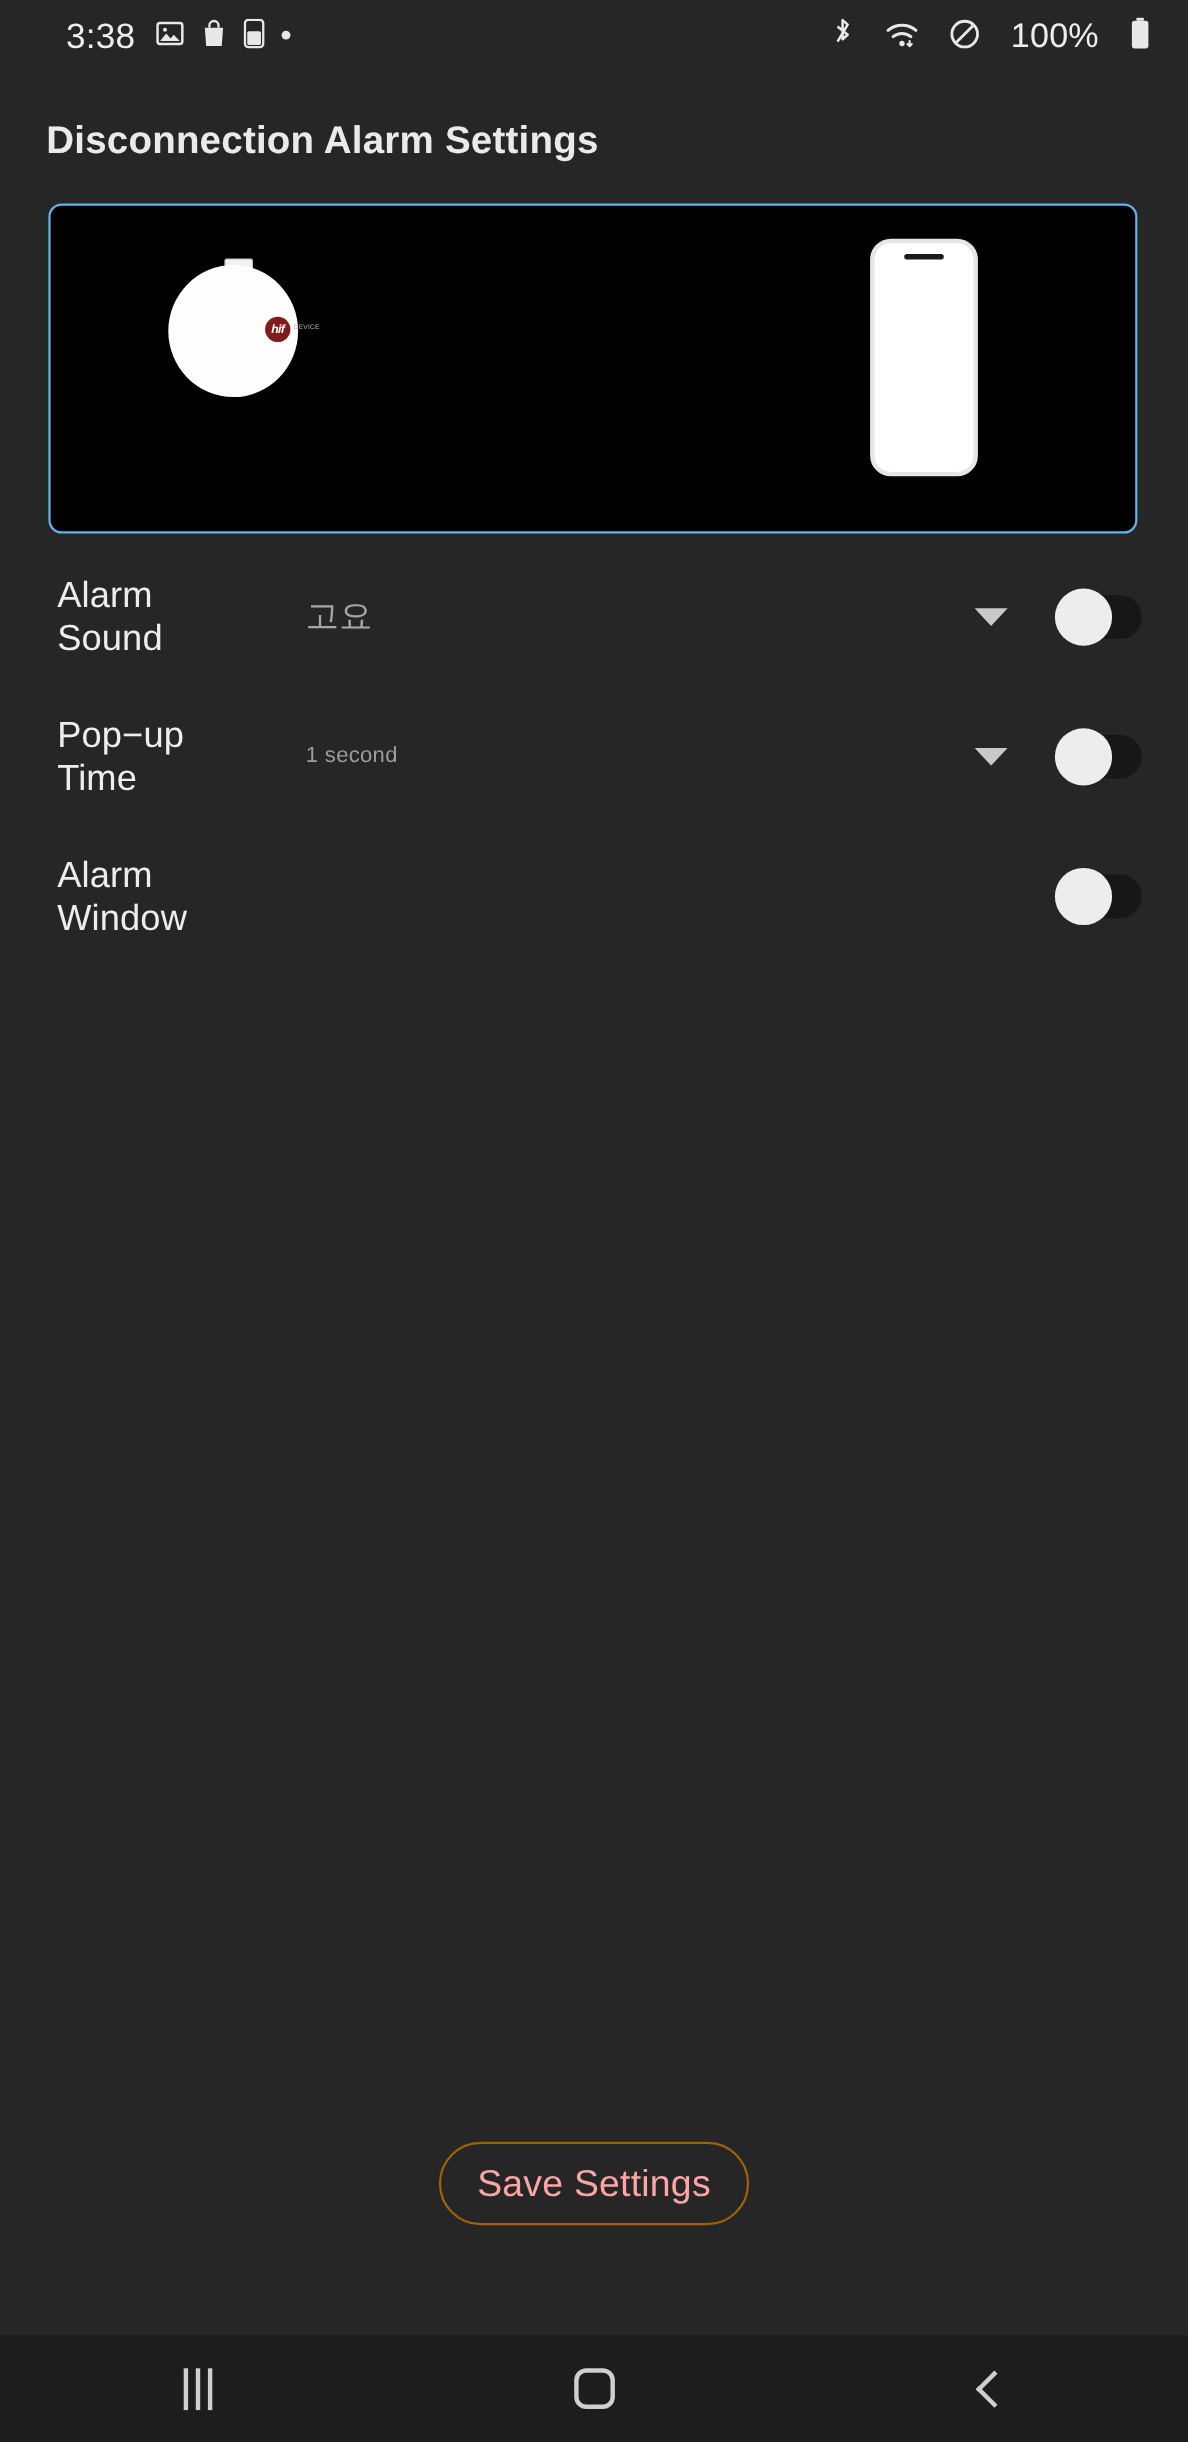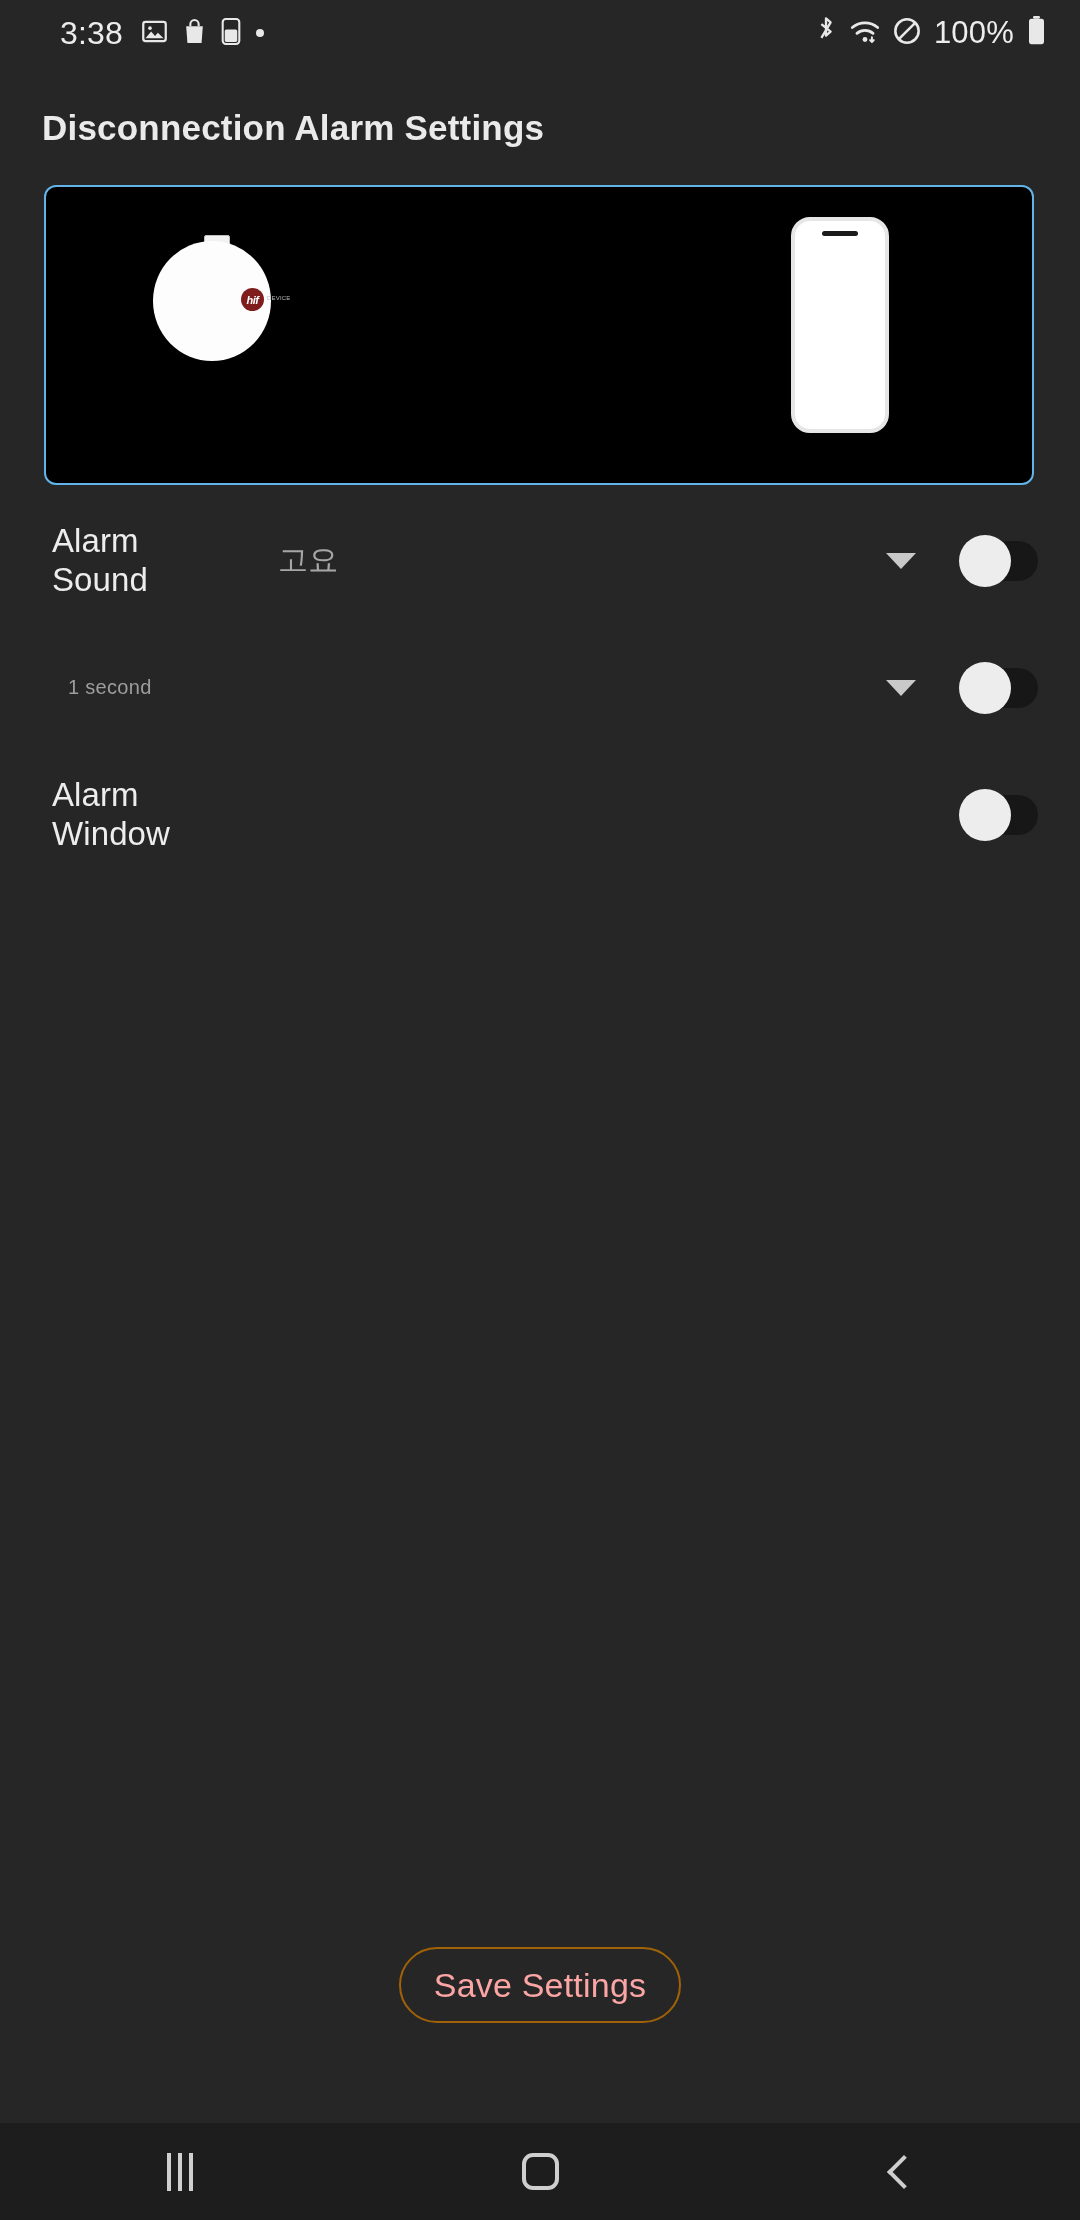--- a/index.html
+++ b/index.html
@@ -25,21 +25,21 @@
   .status-bar {
     height: 66px;
     flex: 0 0 66px;
     display: flex;
     align-items: center;
     justify-content: space-between;
     padding: 0 34px 0 60px;
     color: #e8e8e8;
   }
   .status-left  { display:flex; align-items:center; gap:14px; }
-  .status-right { display:flex; align-items:center; gap:13px;text-align:center; }
+  .status-right { display:flex; align-items:center; gap:28px;text-align:center; }
   .status-time {
     font-size: 32px;
     letter-spacing: .2px;
     color: #ededed;
     margin-right: 4px;
   }
   .status-pct {
     font-size: 31px;
     color: #ededed;
     letter-spacing: .2px;
@@ -338,20 +338,24 @@
         <span class="row-value korean">고요</span>
         <span class="caret"></span>
       </div>
       <div class="toggle">
         <span class="knob"></span>
       </div>
     </div>
 
 
     <div class="setting-row">
+      <div class="row-label">
+        <div>Pop−up</div>
+        <div>Time</div>
+      </div>
       <div class="row-value-area">
         <span class="row-value">1 second</span>
         <span class="caret"></span>
       </div>
       <div class="toggle">
         <span class="knob"></span>
       </div>
     </div>
 
     <div class="setting-row">

